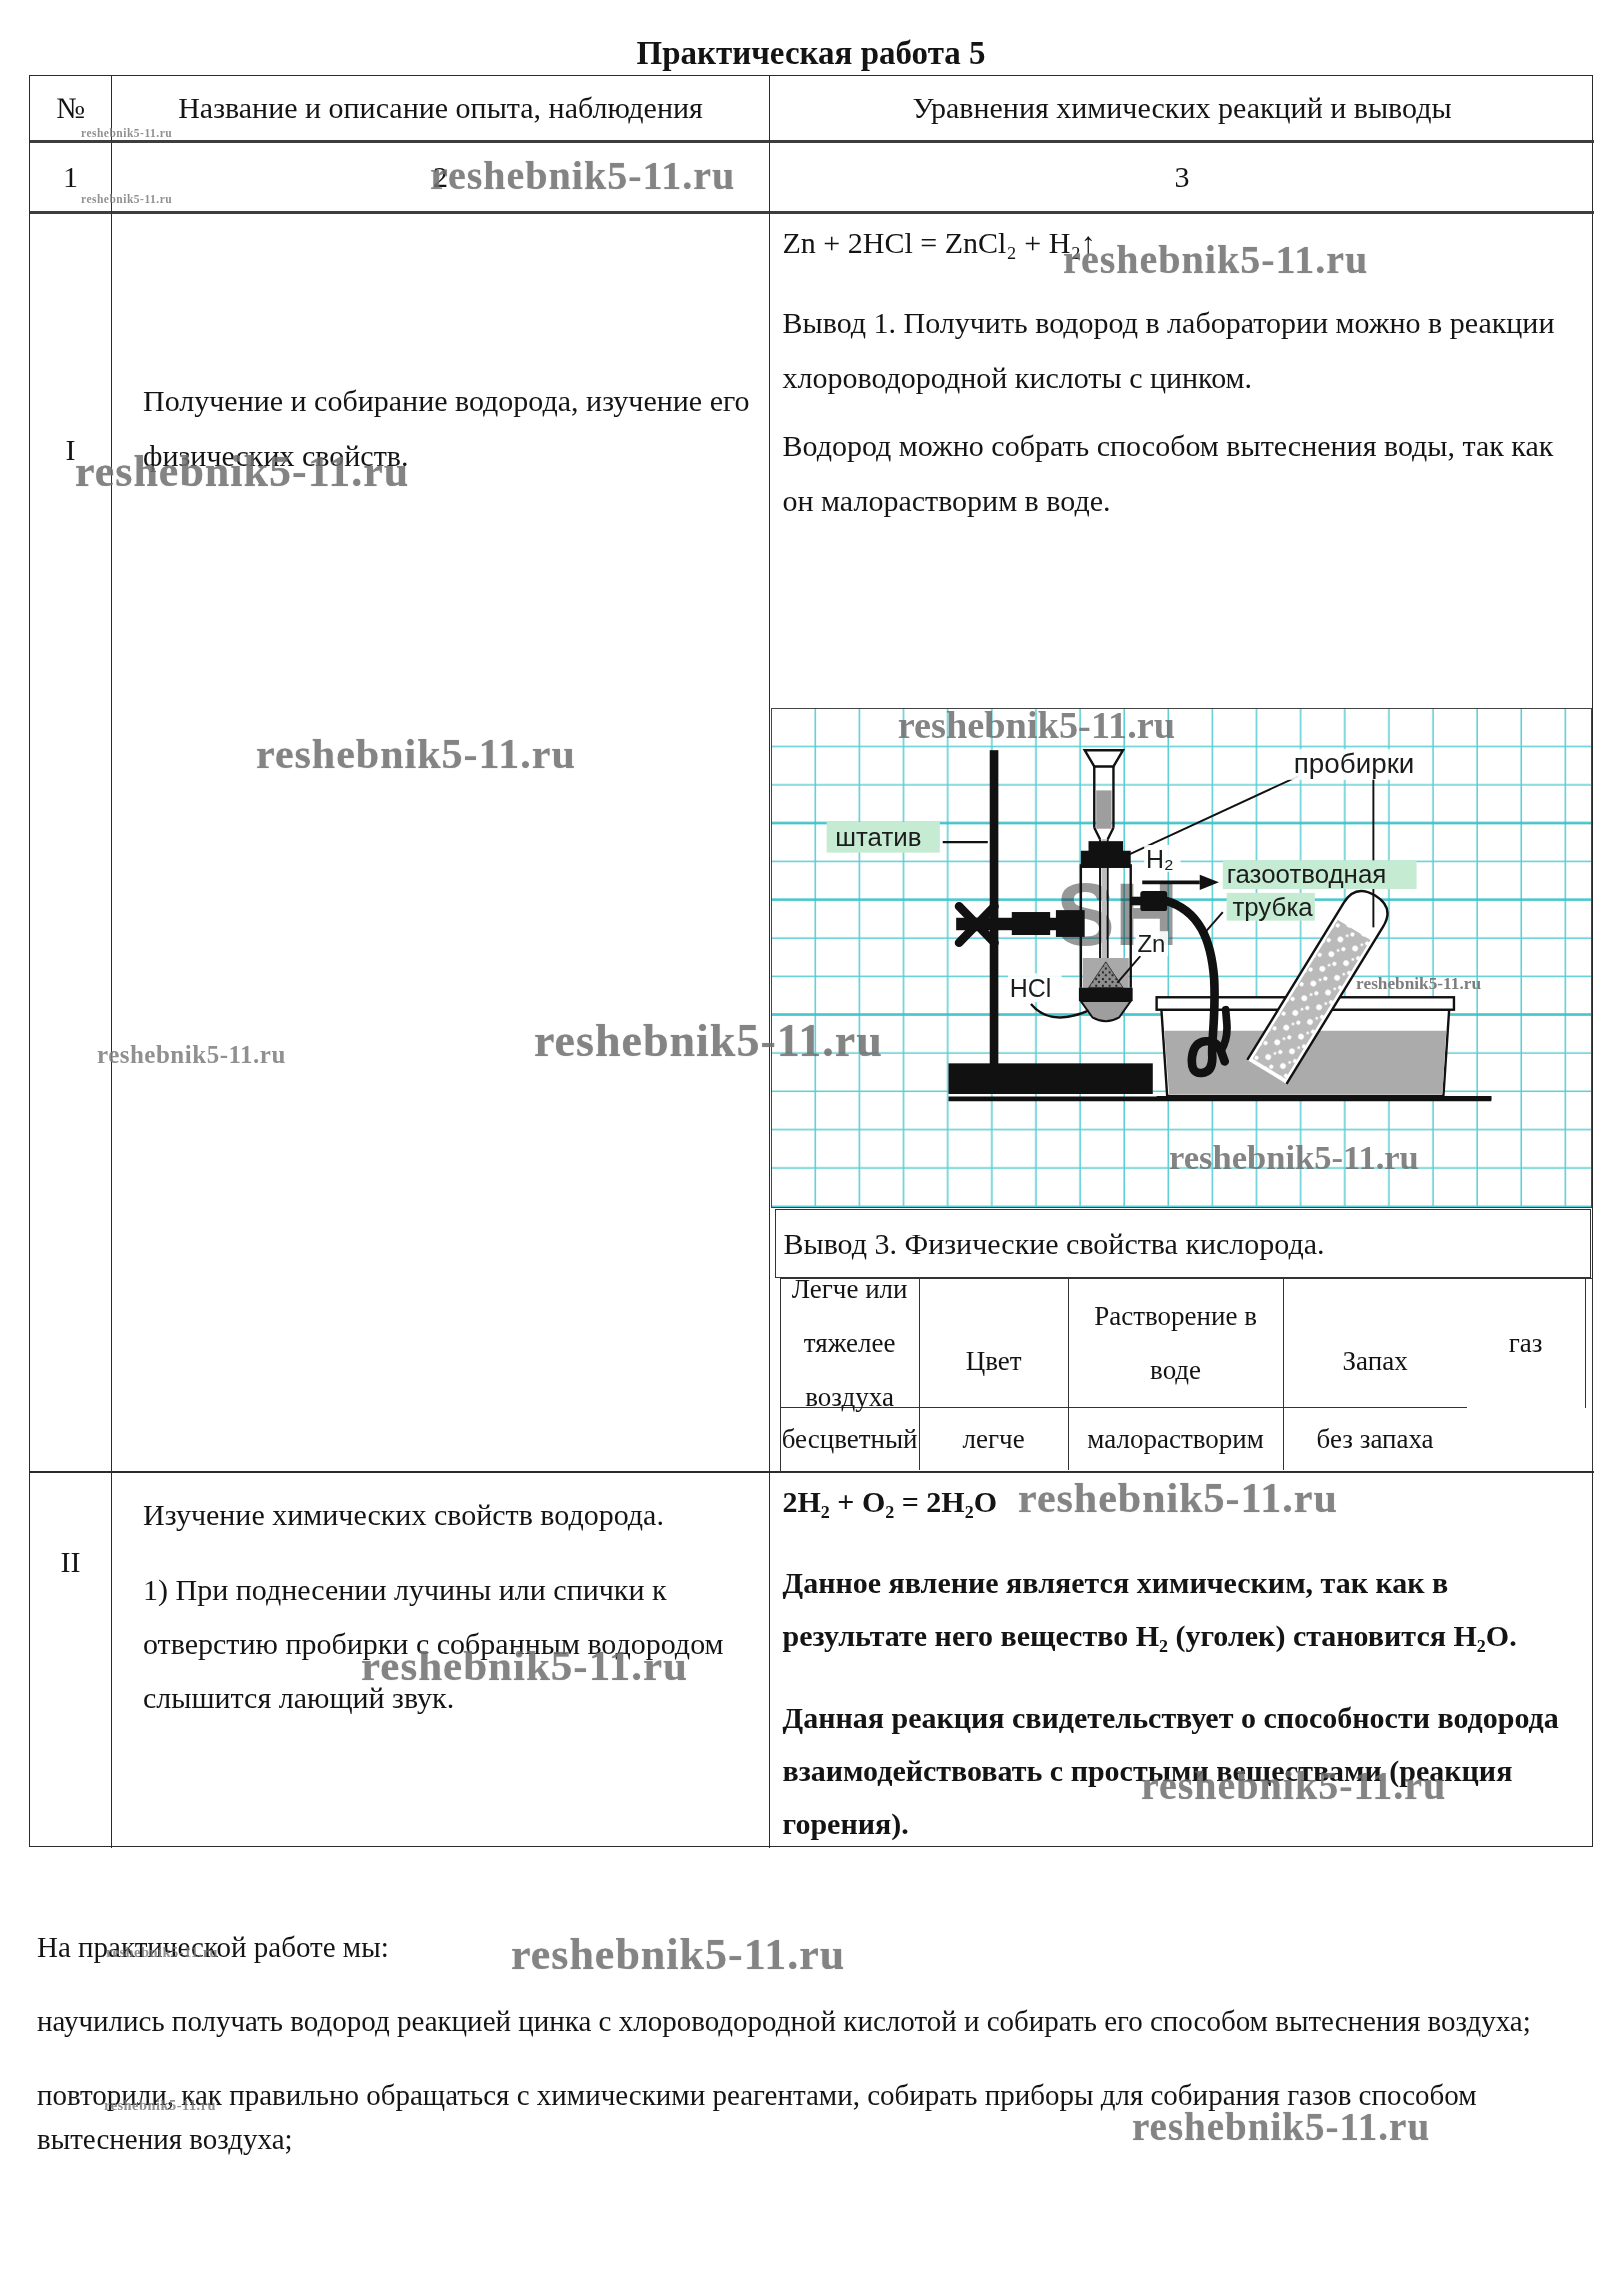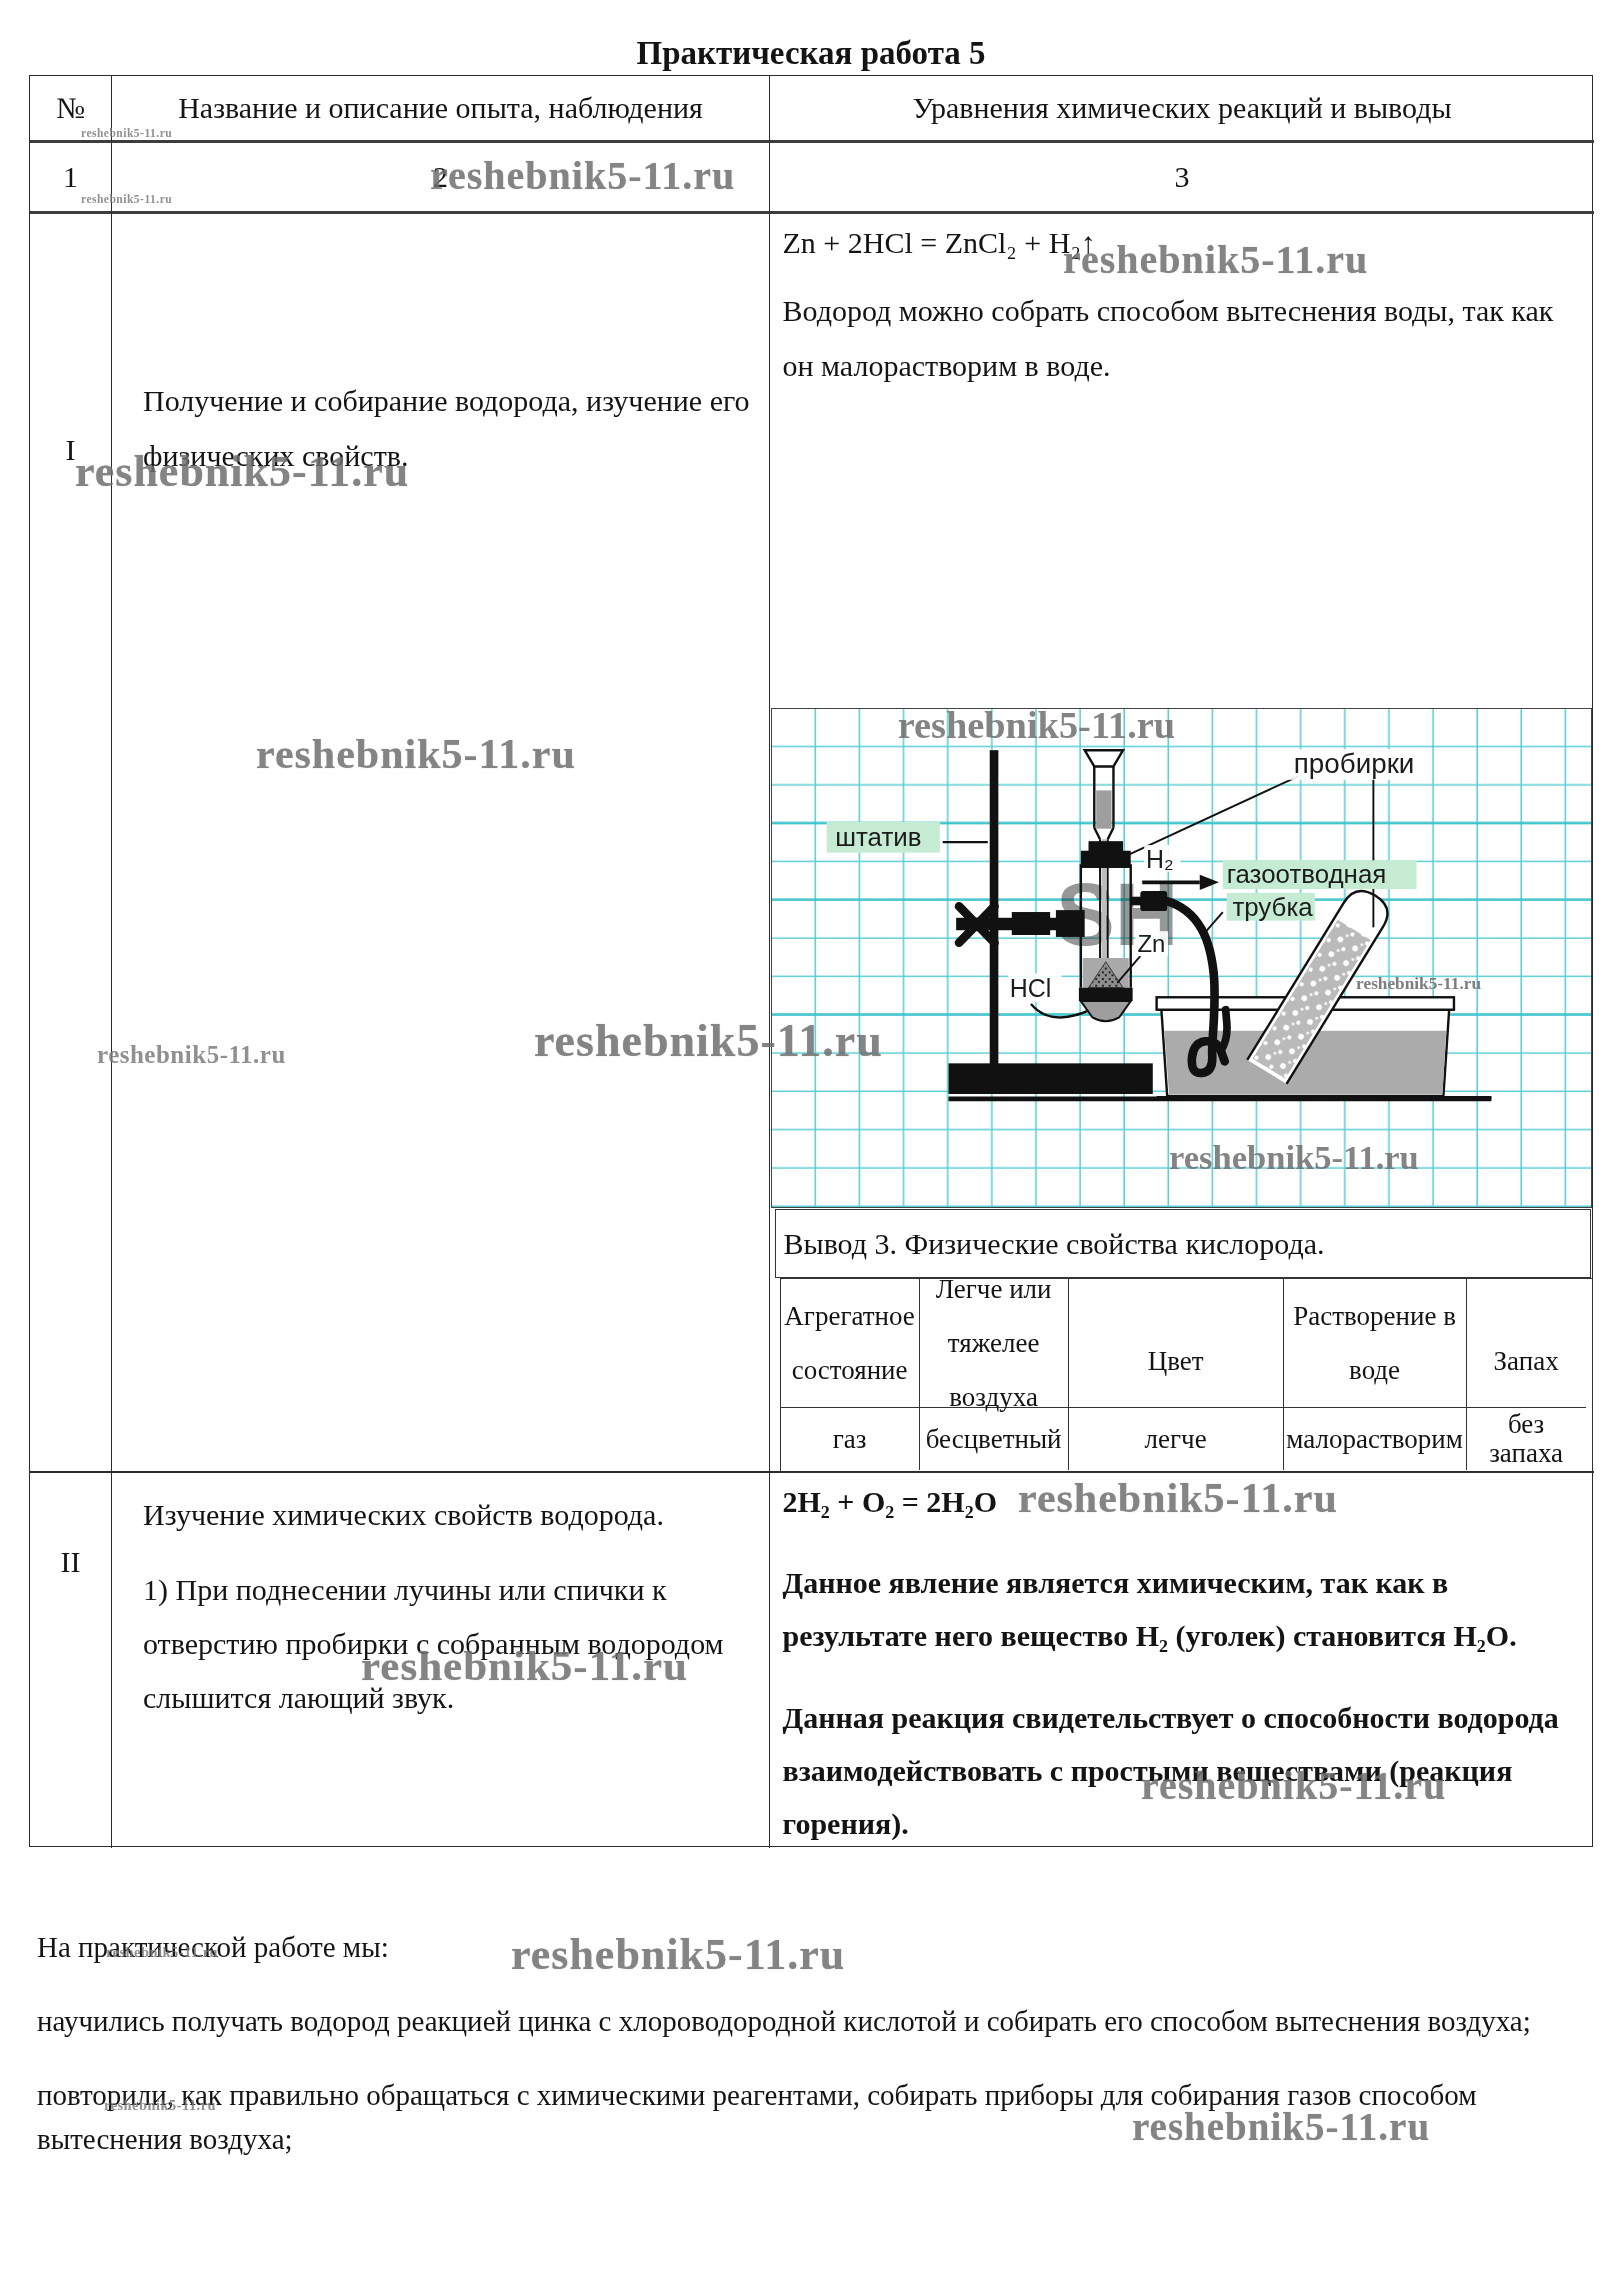--- a/index.html
+++ b/index.html
@@ -83,20 +83,21 @@
     <div class="cell numcell hsep last">3</div>
 
     <div class="cell r1sep">
       <div class="roman roman-box" style="margin-top:219px;">I</div>
     </div>
     <div class="cell r1sep exp-cell">
       <p class="p">Получение и собирание водорода, изучение его физических свойств.</p>
     </div>
     <div class="cell r1sep last res-cell">
       <div class="equation">Zn + 2HCl = ZnCl₂ + H₂↑</div>
+      <p class="p mt1">Вывод 1. Получить водород в лаборатории можно в реакции хлороводородной кислоты с цинком.</p>
       <p class="p mt3">Водород можно собрать способом вытеснения воды, так как он малорастворим в воде.</p>
 
       <div class="diagram-wrap">
         <svg viewBox="0 0 854 520" preserveAspectRatio="none" style="font-size:31px">
           <defs>
             <pattern id="grid" width="46" height="40" patternUnits="userSpaceOnUse">
               <path d="M45.2 0 V40 M0 39.2 H46" stroke="#3cc6ce" stroke-width="1.6" fill="none" opacity="0.85"></path>
             </pattern>
             <pattern id="bubbles" width="18" height="18" patternUnits="userSpaceOnUse">
               <rect width="18" height="18" fill="#b2b2b2"></rect>
@@ -196,21 +197,20 @@
           <text x="609" y="292" font-size="18" font-weight="bold" fill="#7d7d7d">reshebnik5-11.ru</text>
           <text x="414" y="480" font-size="36" font-weight="bold" fill="#6f6f6f" opacity="0.85">reshebnik5-11.ru</text>
         </svg>
       </div>
 
       <div class="vyvod3-box">
         <span>Вывод 3. Физические свойства кислорода.</span>
       </div>
 
       <div class="props-table">
-        <div class="pcell">Агрегатное состояние</div>
         <div class="pcell">Легче или тяжелее воздуха</div>
         <div class="pcell low">Цвет</div>
         <div class="pcell">Растворение в воде</div>
         <div class="pcell low pl">Запах</div>
         <div class="pcell val pb">газ</div>
         <div class="pcell val pb">бесцветный</div>
         <div class="pcell val pb">легче</div>
         <div class="pcell val pb">малорастворим</div>
         <div class="pcell val pb pl">без запаха</div>
       </div>

